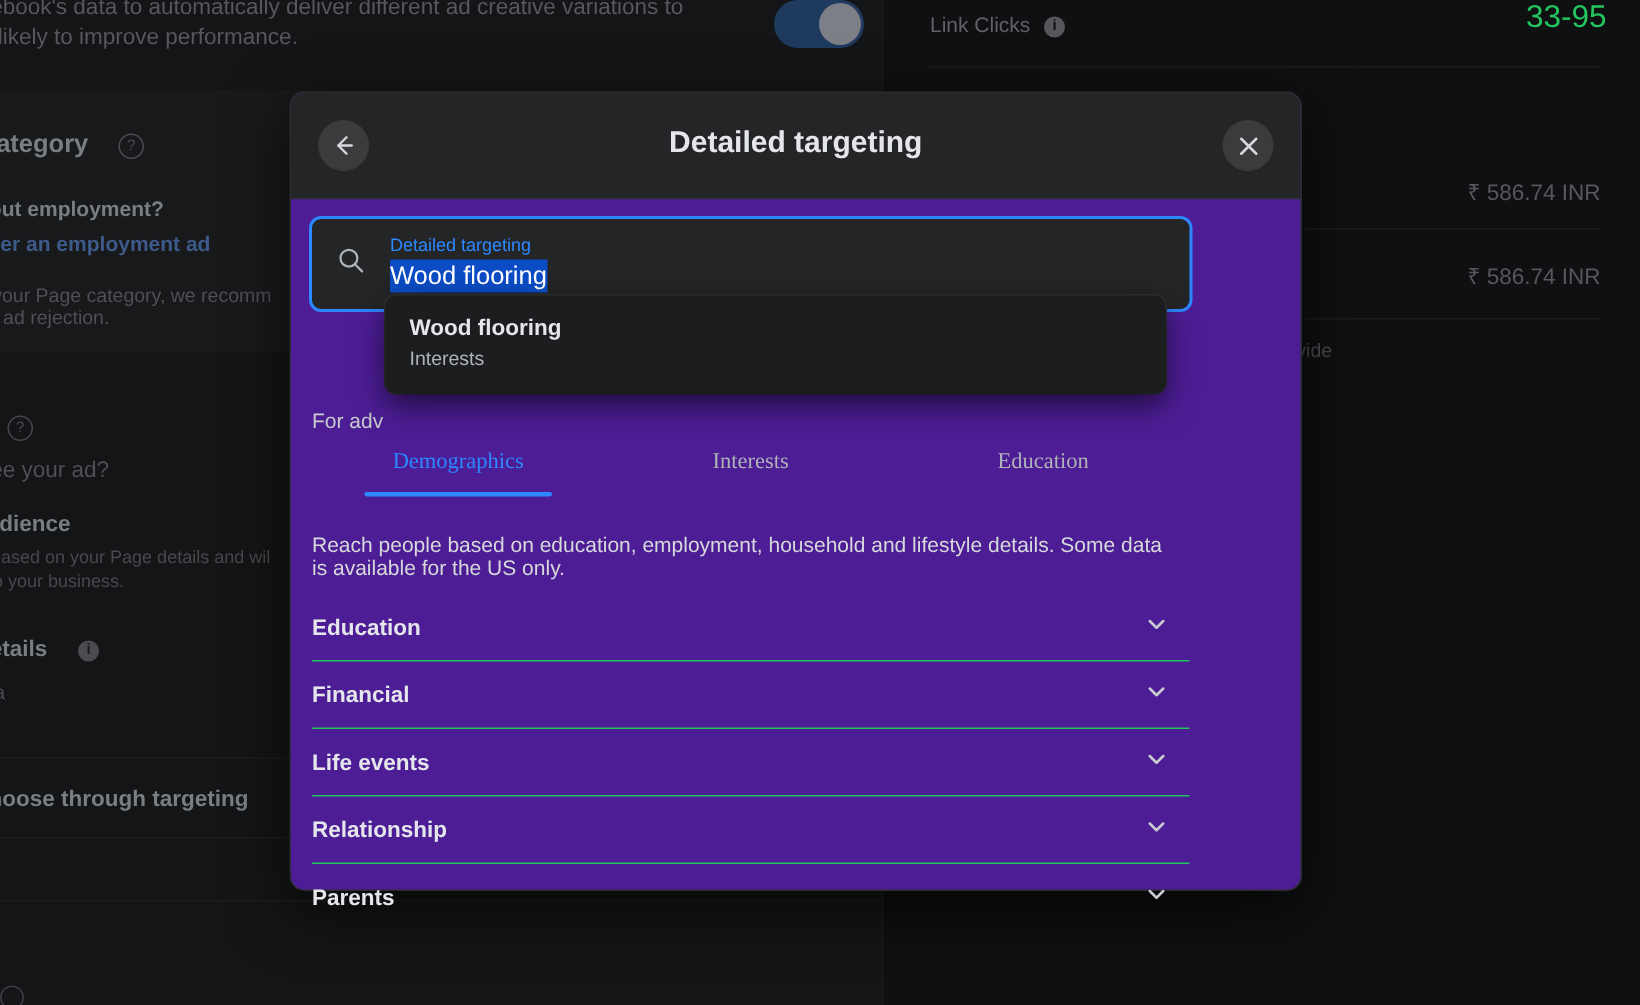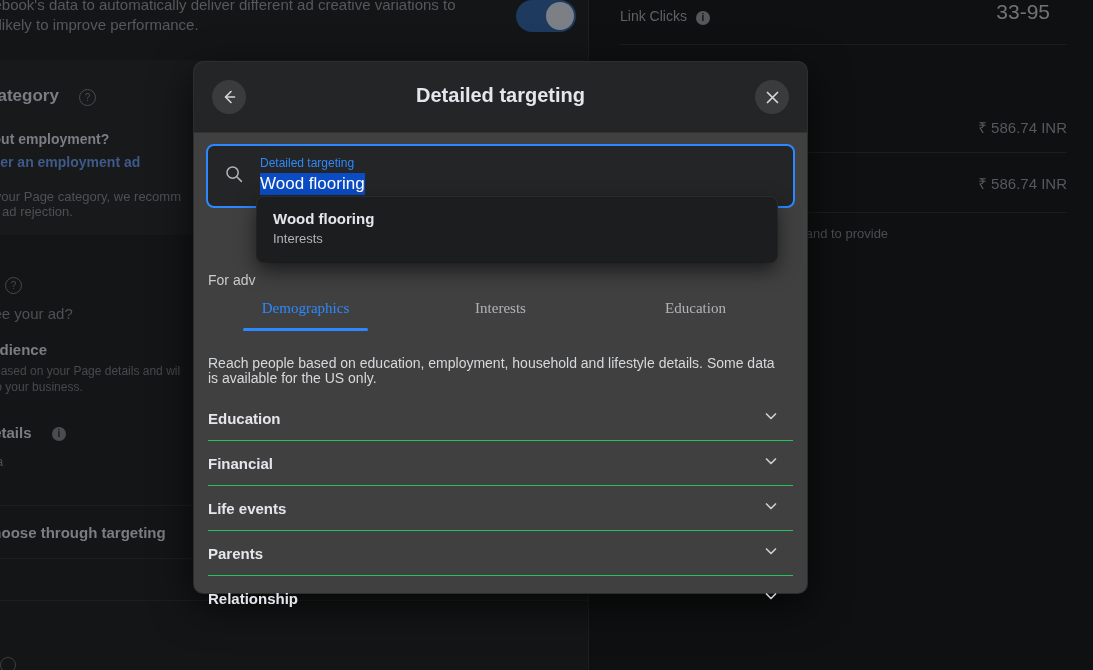--- a/index.html
+++ b/index.html
@@ -126,37 +126,37 @@
 
   
   .bg-linkclicks { left: 31px; top: 8px; font-size: 14px; color: #5f6166; }
   .bg-iicon-r {
     position: absolute; left: 107px; top: 11px;
     width: 14px; height: 14px; border-radius: 50%;
     background: #55575b; color: #0f1011;
     font-size: 10px; font-weight: bold;
     text-align: center; line-height: 14px;
   }
-  .bg-3395 { right: 43px; top: 0px; font-size: 21px; color: #737373; }
+  .bg-3395 { right: 22px; top: 0px; font-size: 21px; color: #22c55e; }
   .bg-rsep1 { position: absolute; left: 31px; top: 44px; width: 447px; height: 1px; background: #1c1d1f; }
   .bg-budget { left: 31px; top: 60px; font-size: 15px; color: #56585c; }
   .bg-amt1 { right: 26px; top: 117px; font-size: 15px; color: #56585c; }
   .bg-rsep2 { position: absolute; left: 31px; top: 152px; width: 447px; height: 1px; background: #1c1d1f; }
   .bg-amt2 { right: 26px; top: 173px; font-size: 15px; color: #56585c; }
   .bg-rsep3 { position: absolute; left: 31px; top: 212px; width: 447px; height: 1px; background: #1c1d1f; }
   .bg-note1 { left: 31px; top: 226px; font-size: 13px; color: #4b4d51; }
   .bg-note2 { left: 31px; top: 243px; font-size: 13px; color: #4b4d51; }
   .bg-learnmore { color: #2f4d7d; }
 
   
   .modal {
     position: absolute;
     left: 194px; top: 62px;
-    width: 613px; height: 531px;
-    background: #404040;
+    width: 673px; height: 531px;
+    background: #4c1d95;
     border-radius: 9px;
     box-shadow: 0 0 0 1px #2c2d2f, 0 12px 42px rgba(0,0,0,0.7);
     overflow: visible;
   }
   .modal-header {
     position: relative;
     height: 70px;
     border-bottom: 1px solid #313233;
     background: #242526;
     border-radius: 9px 9px 0 0;
@@ -432,26 +432,26 @@
             <path d="M3.5 6 L8 10.5 L12.5 6" stroke="#c9ccd1" stroke-width="1.7" stroke-linecap="round" stroke-linejoin="round"></path>
           </svg></span>
     </div>
     <div class="cat-row">
       <span class="cat-label">Life events</span>
       <span class="chev"><svg width="16" height="16" viewBox="0 0 16 16" fill="none">
             <path d="M3.5 6 L8 10.5 L12.5 6" stroke="#c9ccd1" stroke-width="1.7" stroke-linecap="round" stroke-linejoin="round"></path>
           </svg></span>
     </div>
     <div class="cat-row">
+      <span class="cat-label">Relationship</span>
+      <span class="chev"><svg width="16" height="16" viewBox="0 0 16 16" fill="none">
+            <path d="M3.5 6 L8 10.5 L12.5 6" stroke="#c9ccd1" stroke-width="1.7" stroke-linecap="round" stroke-linejoin="round"></path>
+          </svg></span>
+    </div>
+    <div class="cat-row">
       <span class="cat-label">Parents</span>
       <span class="chev"><svg width="16" height="16" viewBox="0 0 16 16" fill="none">
             <path d="M3.5 6 L8 10.5 L12.5 6" stroke="#c9ccd1" stroke-width="1.7" stroke-linecap="round" stroke-linejoin="round"></path>
           </svg></span>
     </div>
-    <div class="cat-row">
-      <span class="cat-label">Relationship</span>
-      <span class="chev"><svg width="16" height="16" viewBox="0 0 16 16" fill="none">
-            <path d="M3.5 6 L8 10.5 L12.5 6" stroke="#c9ccd1" stroke-width="1.7" stroke-linecap="round" stroke-linejoin="round"></path>
-          </svg></span>
-    </div>
   </div>
 
 </div>
 
 </body></html>

